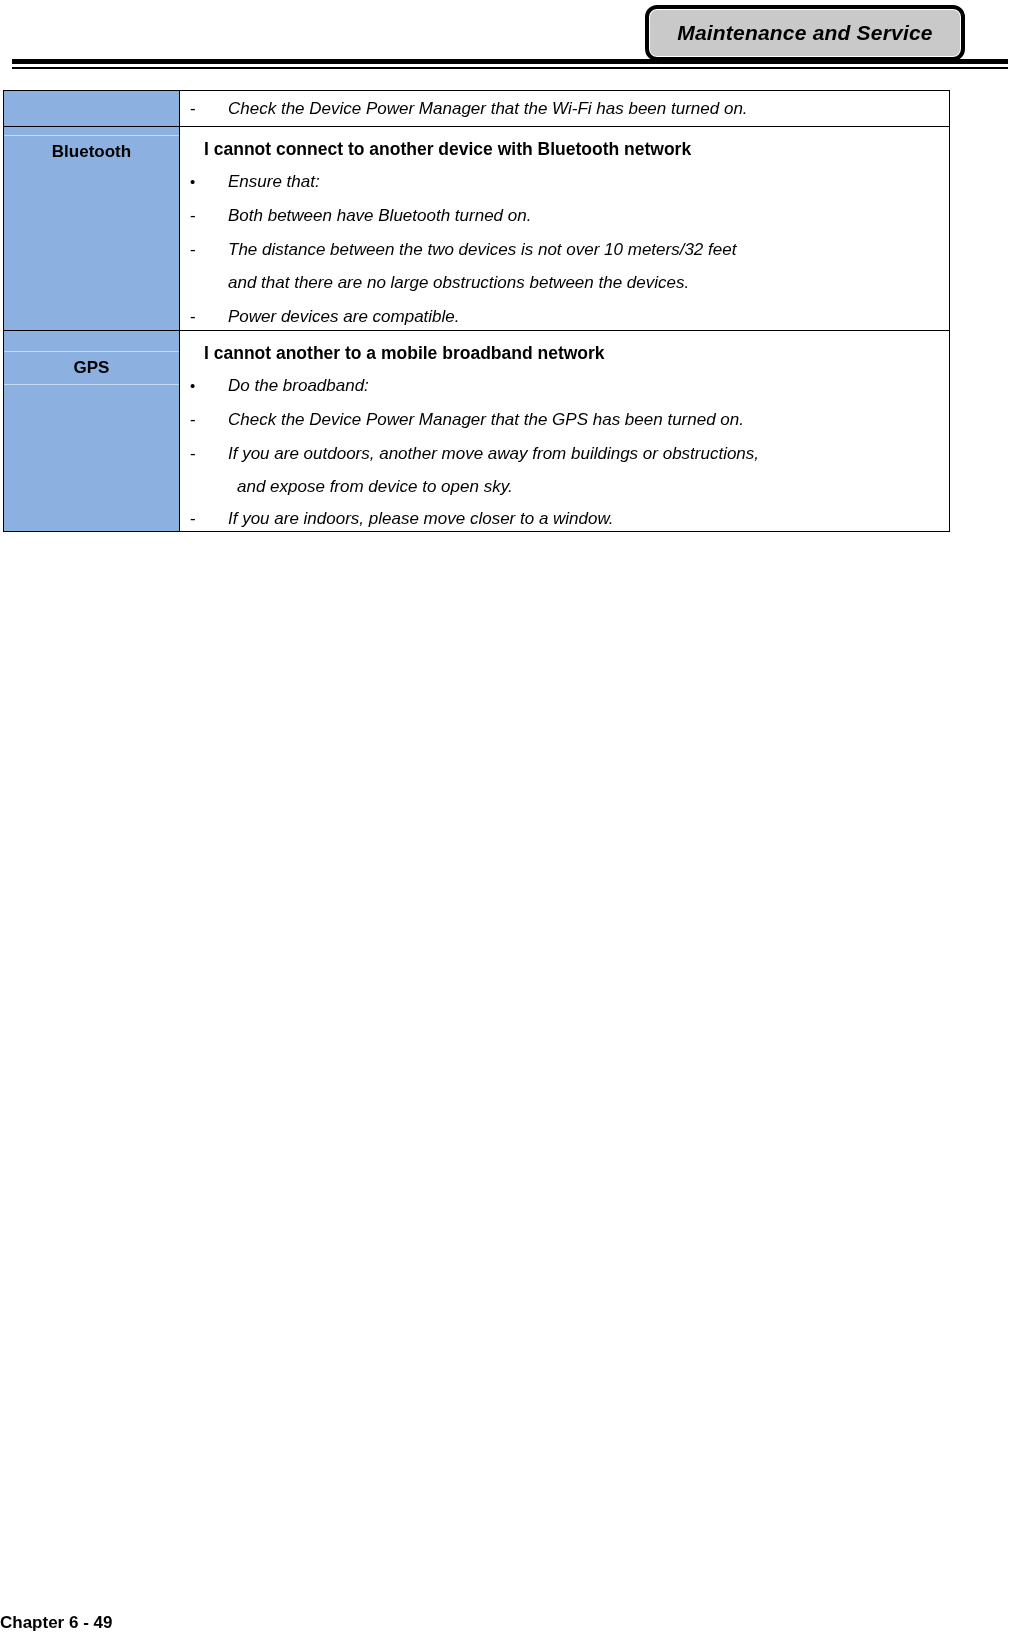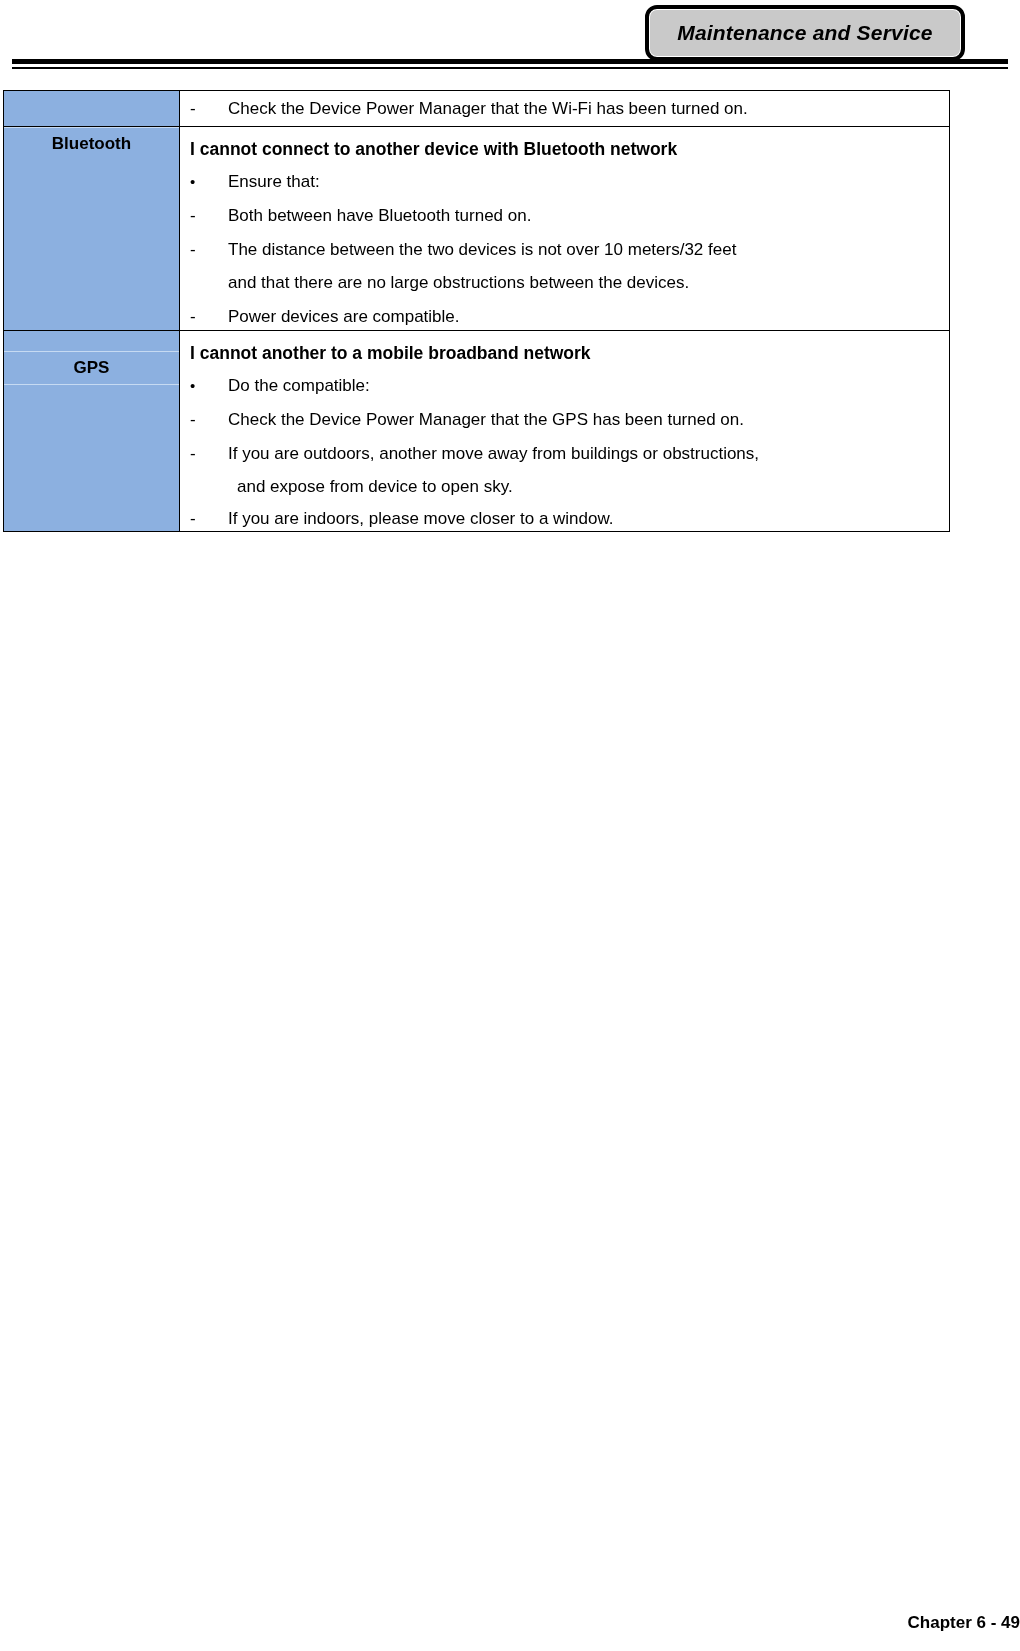--- a/index.html
+++ b/index.html
@@ -87,36 +87,37 @@
     height: 34px;
   }
   .label-inner {
     display: block;
     font-weight: bold;
     font-size: 17px;
     padding: 6px 0;
   }
   .label-inner.rule-top {
     border-top: 1px solid #c6daf2;
+    margin-top: 8px;
   }
   .label-inner.rule-both {
     border-top: 1px solid #c6daf2;
     border-bottom: 1px solid #c6daf2;
     margin-top: 20px;
   }
   td.content-cell {
     background: #ffffff;
     padding: 0 6px 10px 0;
   }
 
   
   .heading-line {
     font-weight: bold;
     font-size: 17.5px;
-    padding: 11px 0 0 10px;
+    padding: 11px 0 0 24px;
     line-height: 1.35;
   }
   .item-row {
     display: flex;
     align-items: baseline;
     padding: 9px 0 0 0;
     font-size: 17px;
     line-height: 1.45;
   }
   .item-row.tight {
@@ -129,20 +130,21 @@
     padding-left: 10px;
     box-sizing: border-box;
     font-size: 17px;
   }
   .marker.bullet {
     font-size: 15px;
     line-height: 1;
   }
   .item-text {
     flex: 1 1 auto;
+    font-style: italic;
   }
   .item-text .cont {
     display: block;
     padding-top: 9px;
   }
   .item-text .cont.indent {
     padding-left: 9px;
   }
   .single-row {
     display: flex;
@@ -151,21 +153,21 @@
     padding: 6px 0 5px 0;
     line-height: 1.4;
   }
 
   
   #page-footer {
     position: absolute;
     left: 0;
     bottom: 18px;
     width: 1020px;
-    text-align: right;
+    text-align: left;
     font-weight: bold;
     font-size: 17px;
   }
 </style>
 </head>
 <body>
 
 <div id="header-band">
   <div id="header-rule-thick"></div>
   <div id="header-rule-thin"></div>
@@ -223,21 +225,21 @@
 
     <tr>
       <td class="label-cell">
         <span class="label-inner rule-both">GPS</span>
       </td>
       <td class="content-cell">
         <div class="heading-line">I cannot another to a mobile broadband network</div>
 
         <div class="item-row">
           <span class="marker bullet">•</span>
-          <span class="item-text">Do the compatible:</span>
+          <span class="item-text">Do the broadband:</span>
         </div>
 
         <div class="item-row">
           <span class="marker">-</span>
           <span class="item-text">Check the Device Power Manager that the GPS has been turned on.</span>
         </div>
 
         <div class="item-row">
           <span class="marker">-</span>
           <span class="item-text">

